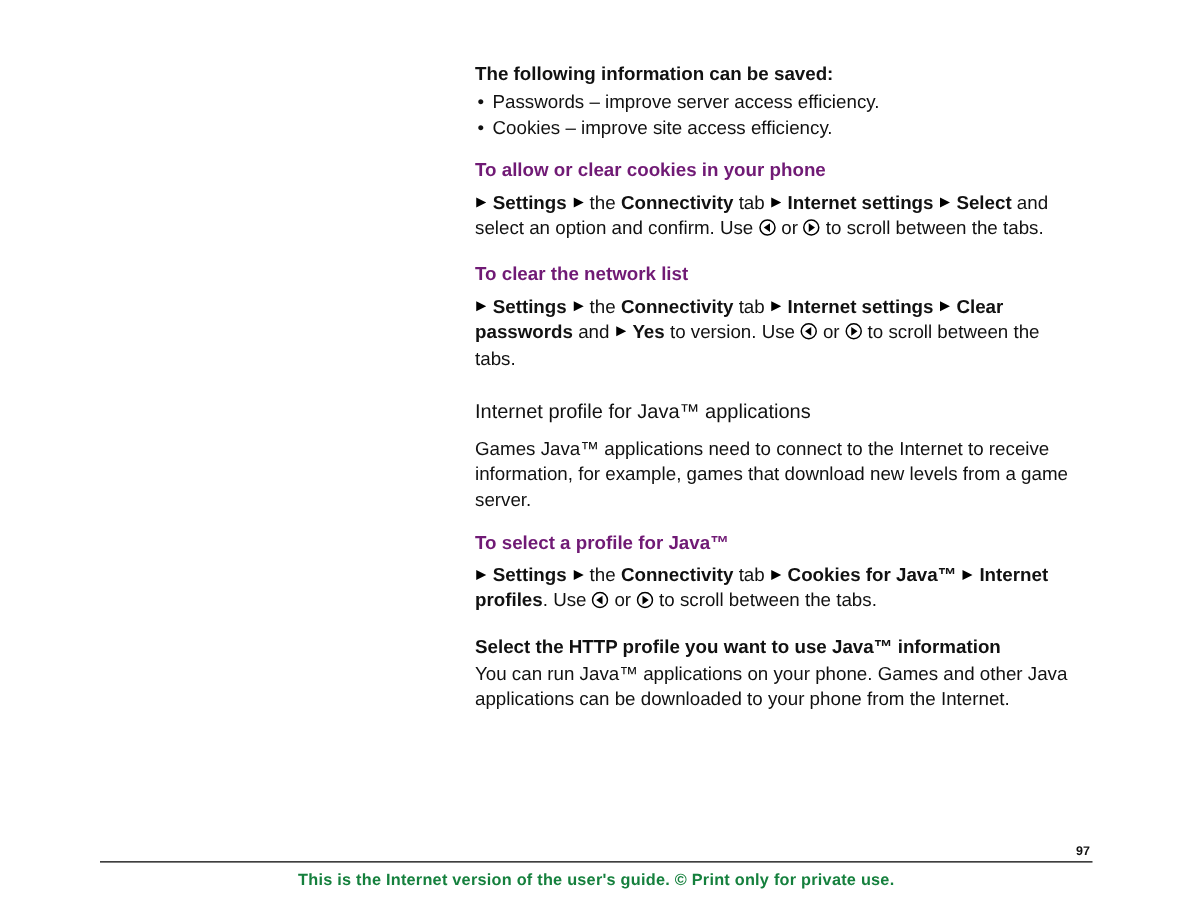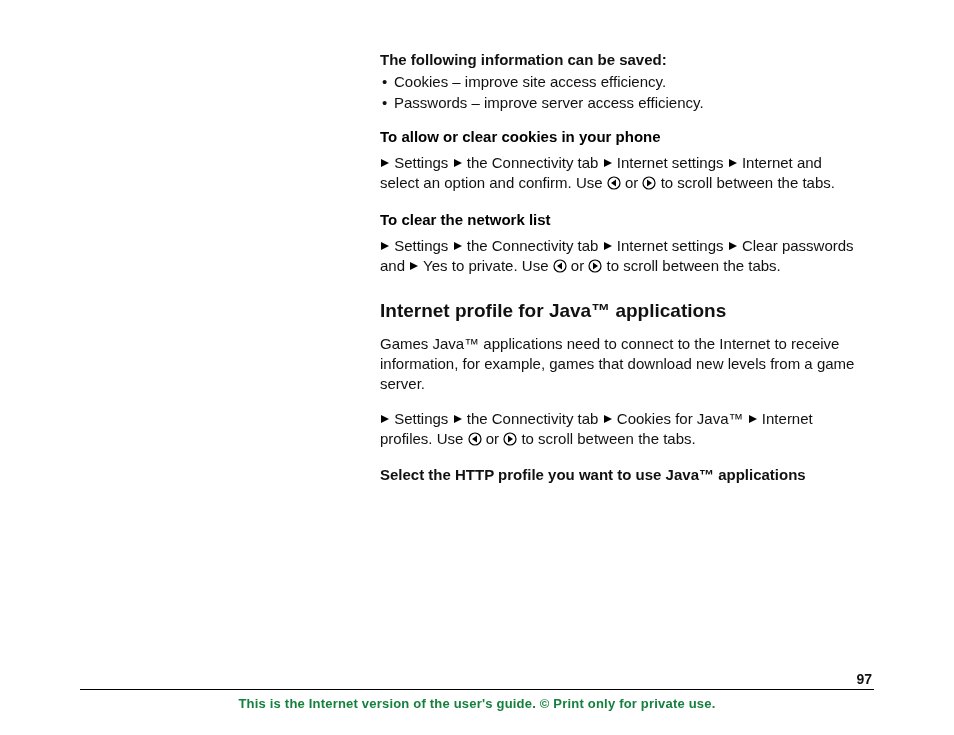--- a/index.html
+++ b/index.html
@@ -15,38 +15,38 @@
     position: relative;
     width: 954px;
     height: 735px;
     box-sizing: border-box;
     padding: 50px 96px 30px 380px;
   }
   .content {
     font-size: 15px;
     line-height: 1.35;
   }
-  .bold { font-weight: 400; }
-  .red { color: #000000; font-weight: 700; }
+  .bold { font-weight: 700; }
+  .red { color: #701a75; font-weight: 700; }
   .para { margin-bottom: 14px; }
   .lead { font-weight: 700; margin-bottom: 2px; }
   ul.bullets {
     margin: 0 0 14px 0;
     padding: 0 0 0 14px;
     list-style: none;
   }
   ul.bullets li::before {
     content: "•";
     display: inline-block;
     width: 12px;
     margin-left: -12px;
   }
   .section-head {
-    font-size: 19px;
-    font-weight: 700;
+    font-size: 16px;
+    font-weight: 400;
     margin: 20px 0 10px 0;
   }
   .arrow {
     display: inline-block;
     vertical-align: baseline;
     position: relative;
     top: 0px;
   }
   .arrow svg { display: inline-block; }
   .circ {
@@ -68,52 +68,52 @@
     font-size: 13px;
     font-weight: 700;
     color: #15803d;
     letter-spacing: 0.2px;
   }
   .page-num {
     position: absolute;
     right: 82px;
     bottom: 48px;
     font-weight: 700;
-    font-size: 14px;
+    font-size: 10px;
   }
 </style>
 </head>
 <body>
 
 <div class="page">
   <div class="content">
 
     <div class="lead">The following information can be saved:</div>
     <ul class="bullets">
+      <li>Passwords – improve server access efficiency.</li>
       <li>Cookies – improve site access efficiency.</li>
-      <li>Passwords – improve server access efficiency.</li>
     </ul>
 
     <div class="red para" style="margin-bottom:6px">To allow or clear cookies in your phone</div>
     <div class="para">
       <span class="arrow"><svg width="10" height="10">
             <polygon points="1,1 9,5 1,9" fill="#000"></polygon>
           </svg></span>
       <span class="bold">Settings</span>
       <span class="arrow"><svg width="10" height="10">
             <polygon points="1,1 9,5 1,9" fill="#000"></polygon>
           </svg></span><span> the </span><span class="bold">Connectivity</span><span> tab </span>
       <span class="arrow"><svg width="10" height="10">
             <polygon points="1,1 9,5 1,9" fill="#000"></polygon>
           </svg></span>
       <span class="bold">Internet settings</span>
       <span class="arrow"><svg width="10" height="10">
             <polygon points="1,1 9,5 1,9" fill="#000"></polygon>
           </svg></span>
-      <span class="bold">Internet</span><span> and select an option and confirm. Use </span><span class="circ"><svg width="14" height="14">
+      <span class="bold">Select</span><span> and select an option and confirm. Use </span><span class="circ"><svg width="14" height="14">
             <circle cx="7" cy="7" r="6" fill="none" stroke="#000" stroke-width="1.2"></circle>
             <polygon points="9,3.5 4,7 9,10.5" fill="#000"></polygon>
           </svg></span><span> or </span><span class="circ"><svg width="14" height="14">
             <circle cx="7" cy="7" r="6" fill="none" stroke="#000" stroke-width="1.2"></circle>
             <polygon points="5,3.5 10,7 5,10.5" fill="#000"></polygon>
           </svg></span><span> to scroll between the tabs.</span>
     </div>
 
     <div class="red para" style="margin-bottom:6px">To clear the network list</div>
     <div class="para">
@@ -128,32 +128,33 @@
             <polygon points="1,1 9,5 1,9" fill="#000"></polygon>
           </svg></span>
       <span class="bold">Internet settings</span>
       <span class="arrow"><svg width="10" height="10">
             <polygon points="1,1 9,5 1,9" fill="#000"></polygon>
           </svg></span>
       <span class="bold">Clear passwords</span><span> and </span>
       <span class="arrow"><svg width="10" height="10">
             <polygon points="1,1 9,5 1,9" fill="#000"></polygon>
           </svg></span>
-      <span class="bold">Yes</span><span> to private. Use </span><span class="circ"><svg width="14" height="14">
+      <span class="bold">Yes</span><span> to version. Use </span><span class="circ"><svg width="14" height="14">
             <circle cx="7" cy="7" r="6" fill="none" stroke="#000" stroke-width="1.2"></circle>
             <polygon points="9,3.5 4,7 9,10.5" fill="#000"></polygon>
           </svg></span><span> or </span><span class="circ"><svg width="14" height="14">
             <circle cx="7" cy="7" r="6" fill="none" stroke="#000" stroke-width="1.2"></circle>
             <polygon points="5,3.5 10,7 5,10.5" fill="#000"></polygon>
           </svg></span><span> to scroll between the tabs.</span>
     </div>
 
     <div class="section-head">Internet profile for Java™ applications</div>
     <div class="para">Games Java™ applications need to connect to the Internet to receive information, for example, games that download new levels from a game server.</div>
 
+    <div class="red para" style="margin-bottom:6px">To select a profile for Java™</div>
     <div class="para">
       <span class="arrow"><svg width="10" height="10">
             <polygon points="1,1 9,5 1,9" fill="#000"></polygon>
           </svg></span>
       <span class="bold">Settings</span>
       <span class="arrow"><svg width="10" height="10">
             <polygon points="1,1 9,5 1,9" fill="#000"></polygon>
           </svg></span><span> the </span><span class="bold">Connectivity</span><span> tab </span>
       <span class="arrow"><svg width="10" height="10">
             <polygon points="1,1 9,5 1,9" fill="#000"></polygon>
@@ -164,21 +165,22 @@
           </svg></span>
       <span class="bold">Internet profiles</span><span>. Use </span><span class="circ"><svg width="14" height="14">
             <circle cx="7" cy="7" r="6" fill="none" stroke="#000" stroke-width="1.2"></circle>
             <polygon points="9,3.5 4,7 9,10.5" fill="#000"></polygon>
           </svg></span><span> or </span><span class="circ"><svg width="14" height="14">
             <circle cx="7" cy="7" r="6" fill="none" stroke="#000" stroke-width="1.2"></circle>
             <polygon points="5,3.5 10,7 5,10.5" fill="#000"></polygon>
           </svg></span><span> to scroll between the tabs.</span>
     </div>
 
-    <div class="lead">Select the HTTP profile you want to use Java™ applications</div>
+    <div class="lead">Select the HTTP profile you want to use Java™ information</div>
+    <div class="para">You can run Java™ applications on your phone. Games and other Java applications can be downloaded to your phone from the Internet.</div>
 
   </div>
 
   <div class="page-num">97</div>
 
   <div class="footer">
     <div class="footer-line"></div>
     <div class="footer-text">This is the Internet version of the user's guide. © Print only for private use.</div>
   </div>
 </div>

